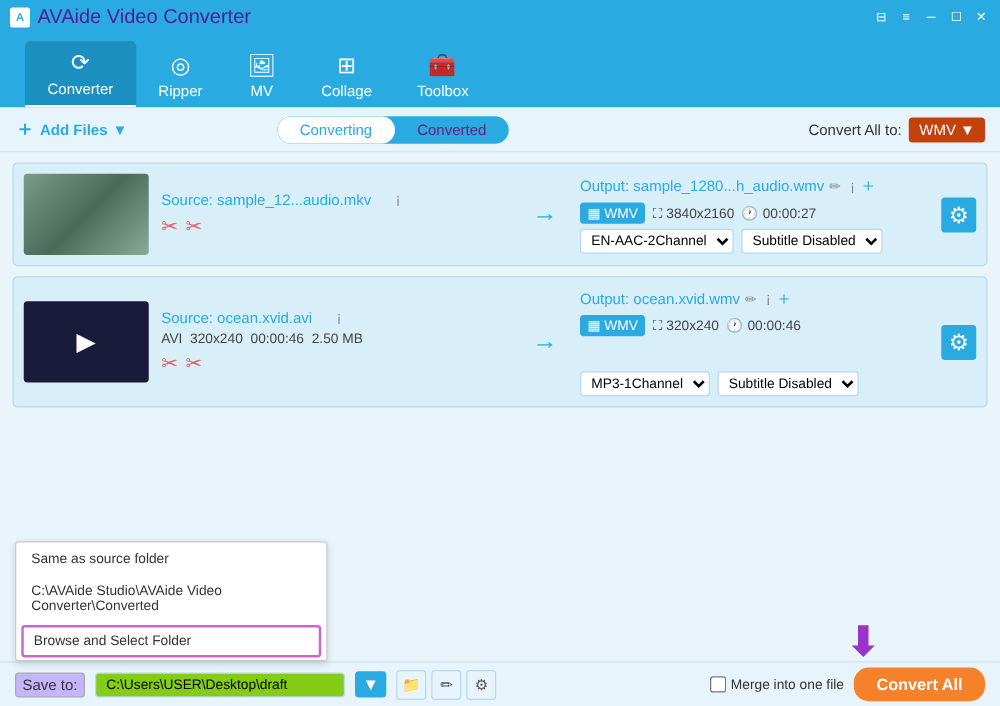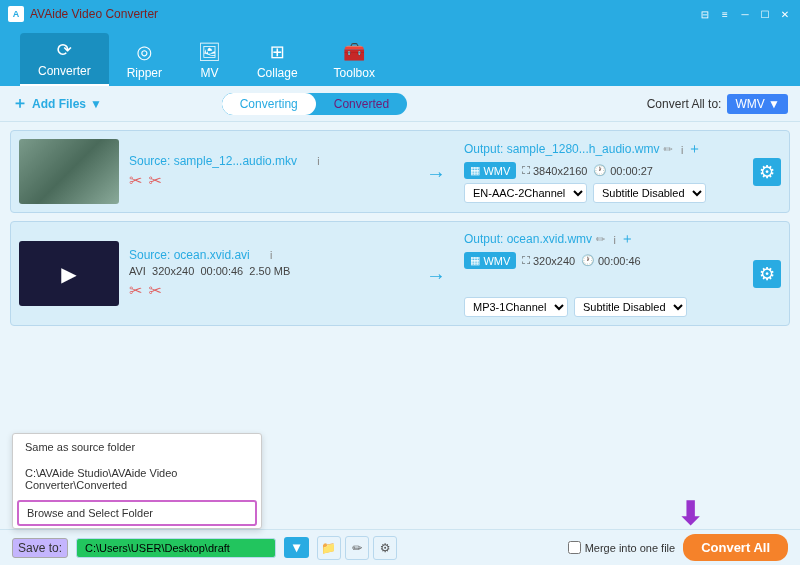--- a/index.html
+++ b/index.html
@@ -8,21 +8,21 @@
     
     .title-bar {
       background: #29abe2;
       height: 28px;
       display: flex;
       align-items: center;
       padding: 0 8px;
       color: white;
     }
     .title-bar-logo { width: 16px; height: 16px; background: #fff; border-radius: 2px; margin-right: 6px; display: flex; align-items: center; justify-content: center; }
-    .title-bar-text { font-size: 12px; color: #7f1d1d; flex: 1; }
+    .title-bar-text { font-size: 16px; color: #4c1d95; flex: 1; }
     .title-bar-controls { display: flex; gap: 6px; }
     .title-bar-btn { width: 14px; height: 14px; cursor: pointer; display: flex; align-items: center; justify-content: center; color: white; font-size: 10px; }
 
     
     .nav-bar {
       background: #29abe2;
       height: 58px;
       display: flex;
       align-items: flex-end;
       padding: 0 20px;
@@ -86,21 +86,21 @@
     }
     .convert-all-to {
       display: flex;
       align-items: center;
       gap: 6px;
       margin-left: auto;
       font-size: 12px;
       color: #333;
     }
     .convert-all-select {
-      background: #3b82f6;
+      background: #c2410c;
       color: white;
       border: none;
       padding: 3px 8px;
       border-radius: 3px;
       font-size: 12px;
       cursor: pointer;
     }
 
     
     .file-list { background: #eaf5fb; padding: 8px 10px; flex: 1; overflow-y: auto; }
@@ -185,21 +185,21 @@
       gap: 8px;
       position: relative;
     }
     .save-to-label { font-size: 12px; color: #333; white-space: nowrap; }
     .path-input {
       border: 1px solid #b8d8ed;
       border-radius: 3px;
       padding: 3px 8px;
       font-size: 11px;
       width: 200px;
-      background: #22c55e;
+      background: #84cc16;
     }
     .path-dropdown-btn {
       background: #29abe2;
       border: none;
       color: white;
       padding: 3px 6px;
       border-radius: 3px;
       cursor: pointer;
     }
     .icon-btns { display: flex; gap: 4px; }

